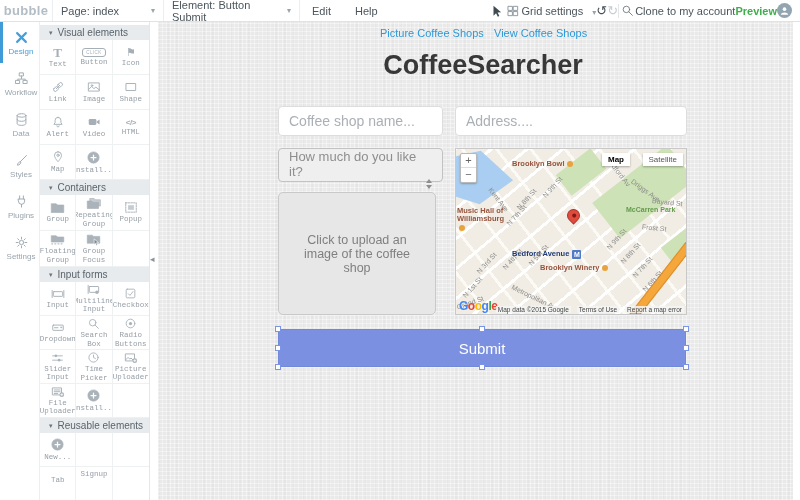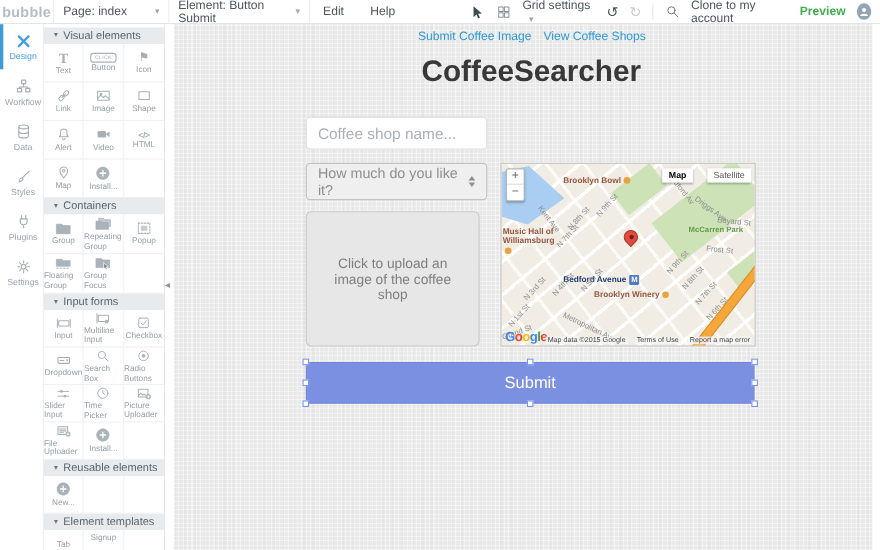--- a/index.html
+++ b/index.html
@@ -9,21 +9,21 @@
 
   
   .topbar { height:22px; background:#fff; border-bottom:1px solid #dfe3e5; display:flex; align-items:center; font-size:11px; color:#4b555c; flex:0 0 22px; }
   .logo { width:52px; text-align:center; font-size:13px; font-weight:bold; color:#b3bdc5; letter-spacing:.3px; }
   .selector { display:flex; align-items:center; justify-content:space-between; height:100%; padding:0 8px; border-left:1px solid #eceef0; border-right:1px solid #eceef0; cursor:pointer; }
   .selector.pg { width:112px; }
   .selector.el { width:136px; border-left:none; }
   .chev { font-size:8px; color:#9aa4ab; margin-left:6px; }
   .menu-item { padding:0 12px; cursor:pointer; }
   .saved { color:#c3cad0; cursor:default;margin-top:44px; }
-  .tb-right { margin-left:auto; display:flex; align-items:center; gap:10px; padding-right:8px; }
+  .tb-right { margin-left:auto; display:flex; align-items:center; padding-right:8px; }
   .tb-ico { display:inline-flex; align-items:center; justify-content:center; width:16px; height:16px; }
   .undo { font-size:13px; color:#46525a; line-height:1; }
   .redo { font-size:13px; color:#c7cdd2; line-height:1; }
   .tb-sep { width:1px; height:14px; background:#e3e6e8; }
   .preview { color:#3fae4c; font-weight:bold; }
   .avatar { width:15px; height:15px; border-radius:50%; background:#93a5b1; display:inline-flex; align-items:center; justify-content:center; }
 
   
   .main { flex:1; display:flex; min-height:0; }
 
@@ -37,21 +37,21 @@
   .nav-item.active svg { stroke:#43a0dc; }
 
   
   .palette { width:110px; background:#fff; border-right:1px solid #e4e7e9; padding-top:3px; overflow:hidden; }
   .sec-head { height:15px; background:#e8ebed; color:#59646c; font-size:10px; line-height:15px; padding-left:9px; display:flex; align-items:center; gap:5px; cursor:pointer; }
   .sec-head .tri { font-size:7px; color:#6b757c; }
   .pgrid { display:grid; grid-template-columns:repeat(3,1fr); background:#fff; }
   .cell { display:flex; flex-direction:column; align-items:center; justify-content:center; gap:1px; border-right:1px solid #eef1f2; border-bottom:1px solid #eef1f2; cursor:pointer; overflow:hidden; }
   .cell:nth-child(3n){ border-right:none; }
   .s0 .cell{ height:35px; } .s1 .cell{ height:36px; } .s2 .cell{ height:34px; } .s3 .cell{ height:34px; } .s4 .cell{ height:40px; justify-content:flex-start; padding-top:3px; }
-  .plbl { font-size:7.5px; line-height:1.1; color:#959ea6; text-align:left; }
+  .plbl { font-size:7.5px; line-height:1.1; color:#959ea6; text-align:center;font-family:Liberation Mono, monospace; }
   .pic { display:inline-flex; align-items:center; justify-content:center; color:#a6afb6; }
   .pic svg { stroke:#a6afb6; }
   .glyphT { font-family:"Liberation Serif", serif; font-size:13px; font-weight:bold; color:#a6afb6; line-height:1; }
   .glyph { font-size:11px; color:#a6afb6; line-height:1; }
   .clickbtn { border:1px solid #a6afb6; border-radius:3px; font-size:4.5px; color:#a6afb6; padding:1px 3px; letter-spacing:.4px; }
   .codes { font-size:8px; font-weight:bold; color:#a6afb6; letter-spacing:-0.5px; }
 
   
   .canvas-wrap { flex:1; display:flex; min-width:0; }
   .lstrip { width:8px; background:#fff; position:relative; }
@@ -60,21 +60,21 @@
   .canvas { flex:1; position:relative; background-color:#e9e9e9;
     background-image:
       repeating-linear-gradient(0deg, rgba(255,255,255,.4) 0 1px, transparent 1px 4px),
       repeating-linear-gradient(90deg, rgba(255,255,255,.4) 0 1px, transparent 1px 4px),
       repeating-linear-gradient(90deg, rgba(0,0,0,.018) 0 2px, transparent 2px 9px);
   }
   .pagelink { position:absolute; top:5px; font-size:11px; color:#2c99d6; cursor:pointer; }
   .ptitle { position:absolute; top:28px; left:120px; width:410px; text-align:center; font-size:27px; font-weight:bold; color:#383838; }
   .cinput { position:absolute; height:30px; background:#fff; border:1px solid #ddd; border-radius:4px; font-size:14px; color:#555; padding:0 10px; font-family:"Liberation Sans",sans-serif; }
   .cinput::placeholder { color:#aab0b5; }
-  .cdrop { position:absolute; left:120px; top:126px; width:165px; height:34px; background:#efefef; border:1px solid #c2c2c2; border-radius:4px; display:flex; align-items:center; font-size:13px; color:#8e8e8e; padding:16px 10px; cursor:pointer; }
+  .cdrop { position:absolute; left:120px; top:126px; width:165px; height:34px; background:#efefef; border:1px solid #c2c2c2; border-radius:4px; display:flex; align-items:center; font-size:13px; color:#8e8e8e; padding:0 10px; cursor:pointer;flex-direction:column; }
   .stepper { margin-left:auto; display:flex; flex-direction:column; gap:2px; }
   .stepper i { width:0; height:0; border-left:3.5px solid transparent; border-right:3.5px solid transparent; }
   .stepper .up { border-bottom:4px solid #8e8e8e; }
   .stepper .dn { border-top:4px solid #8e8e8e; }
   .cupload { position:absolute; left:120px; top:170px; width:158px; height:123px; background:#e7e7e7; border:1px solid #c9c9c9; border-radius:5px; display:flex; align-items:center; justify-content:center; text-align:center; font-size:12.5px; color:#7f7f7f; padding:0 14px; cursor:pointer; }
 
   
   .submit-wrap { position:absolute; left:120px; top:307px; width:408px; height:38px; }
   .submit-btn { width:100%; height:100%; background:#7b90e0; border:1px solid #7288d9; border-radius:2px; color:#fff; font-size:15px; display:flex; align-items:center; justify-content:center; cursor:pointer; }
   .hd { position:absolute; width:6px; height:6px; background:#fff; border:1px solid #7a95e8; }
@@ -490,47 +490,44 @@
                 <circle cx="12" cy="12" r="9" fill="#aab3ba"></circle>
                 <path d="M12 8v8M8 12h8" stroke="#fff" stroke-width="2" stroke-linecap="round"></path>
               </svg>
             </span>
           <span class="plbl">New...</span>
         </div>
         <div class="cell"></div>
         <div class="cell"></div>
       </div>
 
-      <div class="sec-head">
-        <span class="tri">▾</span>
-        <span>Element templates</span>
-      </div>
       <div class="pgrid s4">
         <div class="cell">
           <span class="plbl" style="margin-top:6px">Tab</span>
         </div>
         <div class="cell">
           <span class="plbl" style="margin-top:0">Signup</span>
         </div>
         <div class="cell"></div>
       </div>
     </aside>
 
     <div class="canvas-wrap">
       <div class="lstrip">
         <span class="collapse">◂</span>
       </div>
 
       <div class="canvas">
-        <span class="pagelink" style="left:222px">Submit Coffee Image</span>
+        <span class="pagelink" style="left:222px">Picture Coffee Shops</span>
         <span class="pagelink" style="left:336px">View Coffee Shops</span>
 
         <div class="ptitle">CoffeeSearcher</div>
 
         <input class="cinput" style="left: 120px; top: 84px; width: 165px;" placeholder="Coffee shop name...">
+        <input class="cinput" style="left: 297px; top: 84px; width: 232px;" placeholder="Address....">
 
         <div class="cdrop">
           <span>How much do you like it?</span>
           <span class="stepper">
               <i class="up"></i>
               <i class="dn"></i>
             </span>
         </div>
 
         <div class="map">

